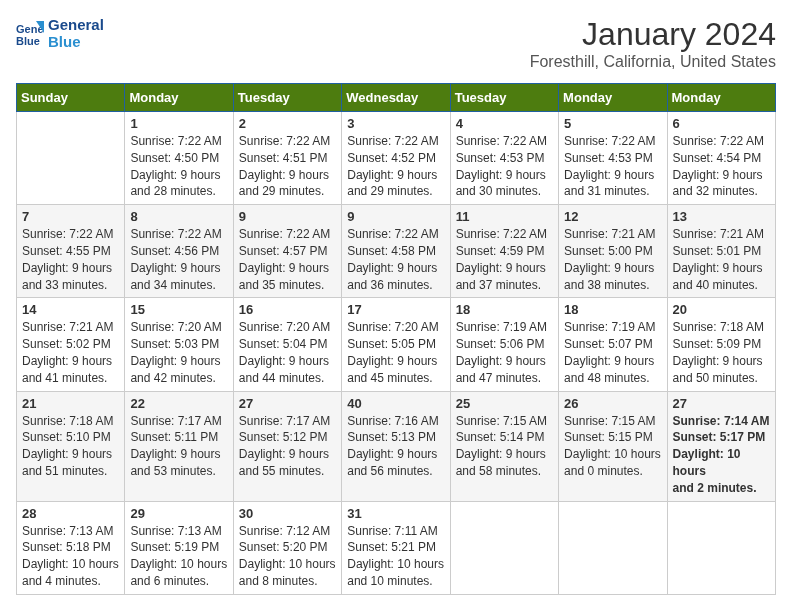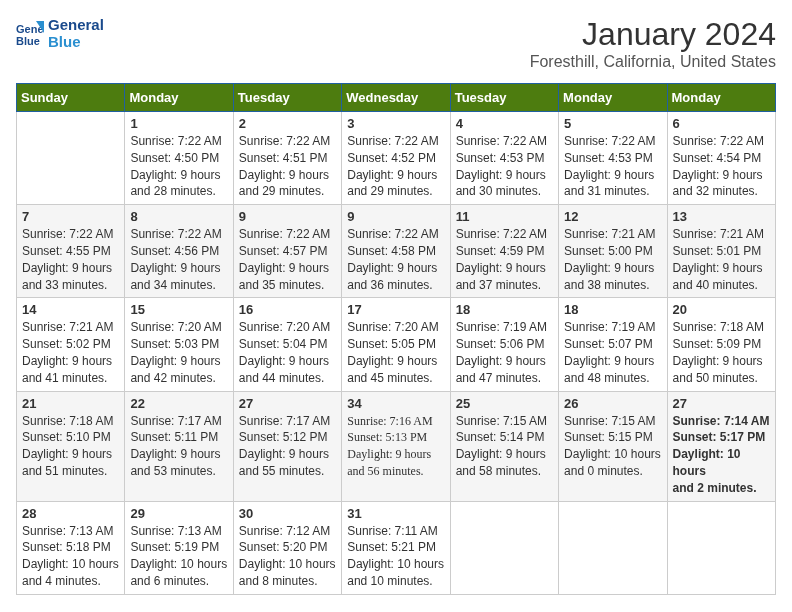--- a/index.html
+++ b/index.html
@@ -275,22 +275,22 @@
 and 53 minutes.</div>
         </td>
         <td>
           <span class="day-number">27</span>
           <div class="day-info" style="white-space: pre-line;">Sunrise: 7:17 AM
 Sunset: 5:12 PM
 Daylight: 9 hours
 and 55 minutes.</div>
         </td>
         <td>
-          <span class="day-number">34</span>
-          <div class="day-info" style="white-space: pre-line; font-family: Liberation Serif, serif;">Sunrise: 7:16 AM
+          <span class="day-number">40</span>
+          <div class="day-info" style="white-space: pre-line;">Sunrise: 7:16 AM
 Sunset: 5:13 PM
 Daylight: 9 hours
 and 56 minutes.</div>
         </td>
         <td>
           <span class="day-number">25</span>
           <div class="day-info" style="white-space: pre-line;">Sunrise: 7:15 AM
 Sunset: 5:14 PM
 Daylight: 9 hours
 and 58 minutes.</div>

